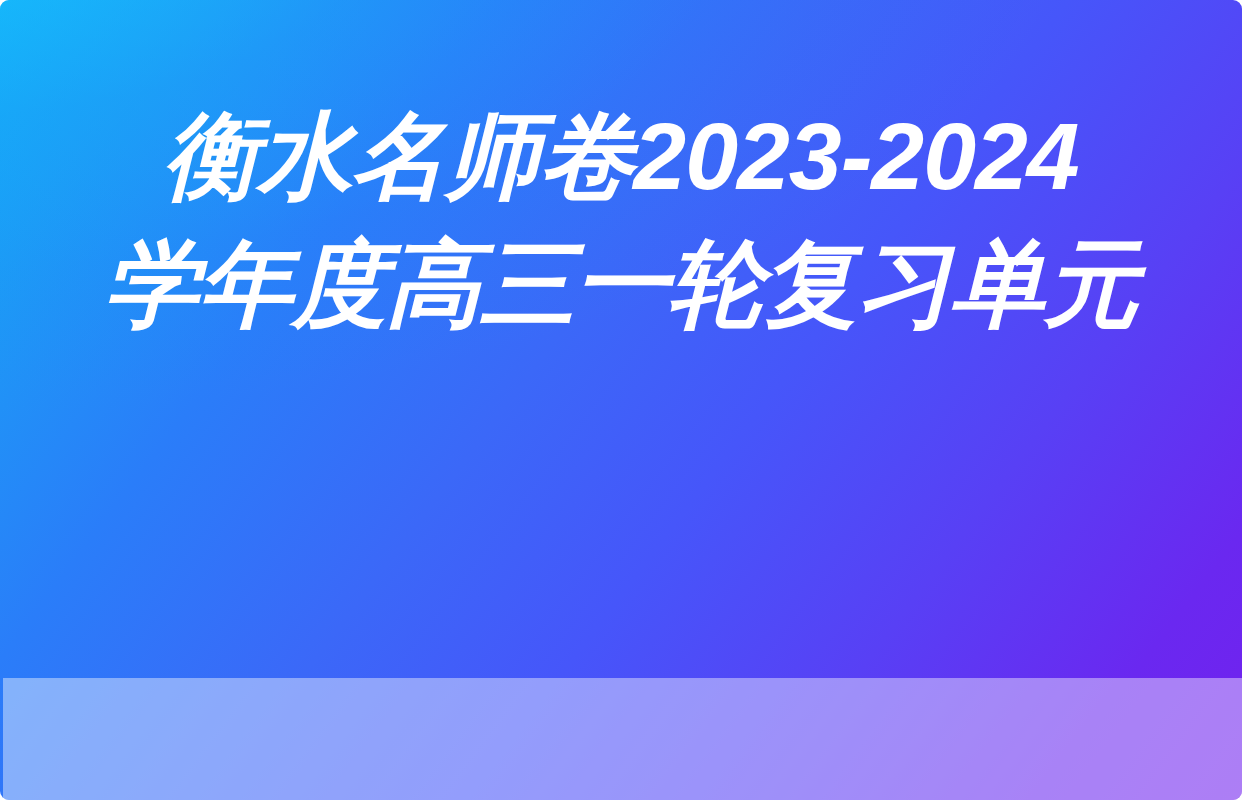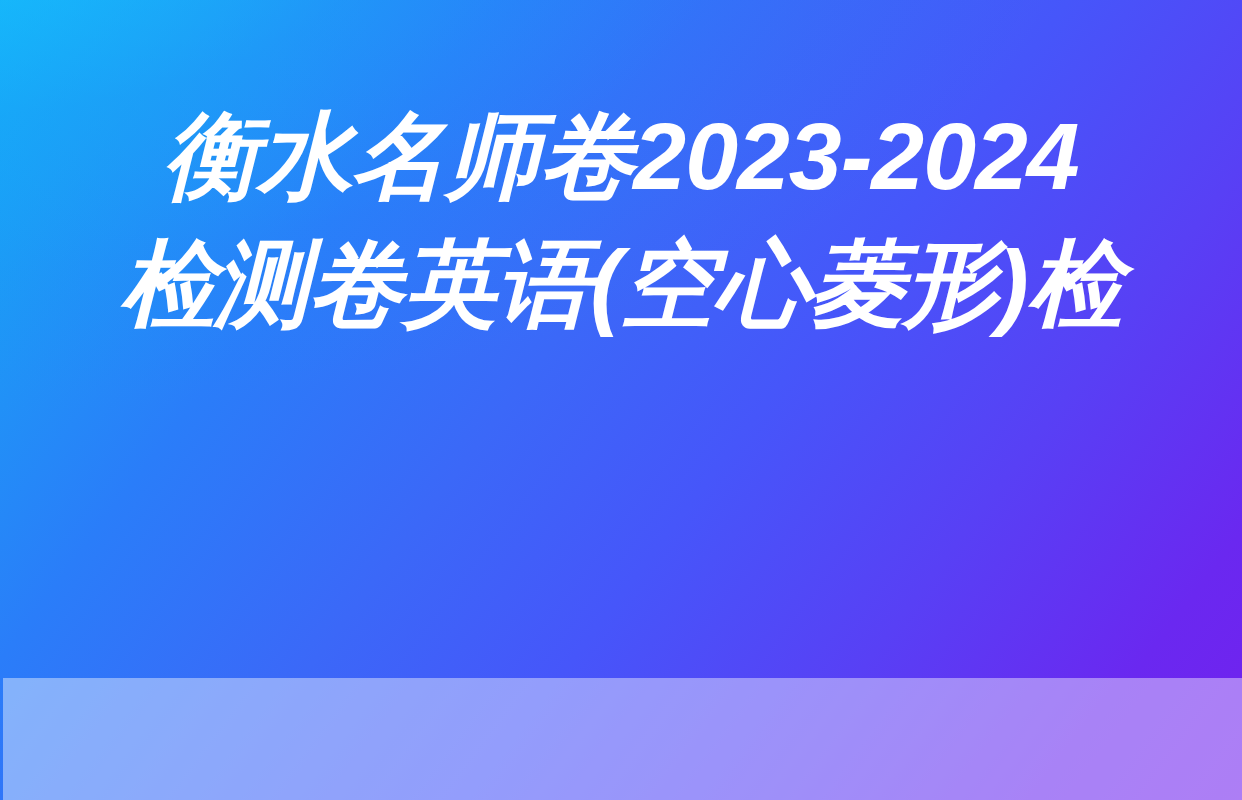--- a/index.html
+++ b/index.html
@@ -12,20 +12,21 @@
     background:#ffffff;
   }
 
   
   #cover-card {
     position:relative;
     width:1242px;
     height:800px;
     overflow:hidden;
     font-family:"Liberation Sans","DejaVu Sans",sans-serif;
+    border-radius:9px;
   }
 
   
   #gradient-backdrop {
     position:absolute;
     inset:0;
     background:
       linear-gradient(127deg,
         #12AEF8 0%,
         #1C9BF6 11%,
@@ -100,17 +101,17 @@
 <body>
 
 <div id="cover-card">
 
   <div id="gradient-backdrop"></div>
   <div id="gradient-highlight"></div>
   <div id="footer-band"></div>
 
   <div id="title-block">
     <span class="title-line">衡水名师卷2023-2024</span>
-    <span class="title-line">检测卷英语(空心菱形)检</span>
+    <span class="title-line">学年度高三一轮复习单元</span>
   </div>
 
 
 </div>
 
 </body></html>

